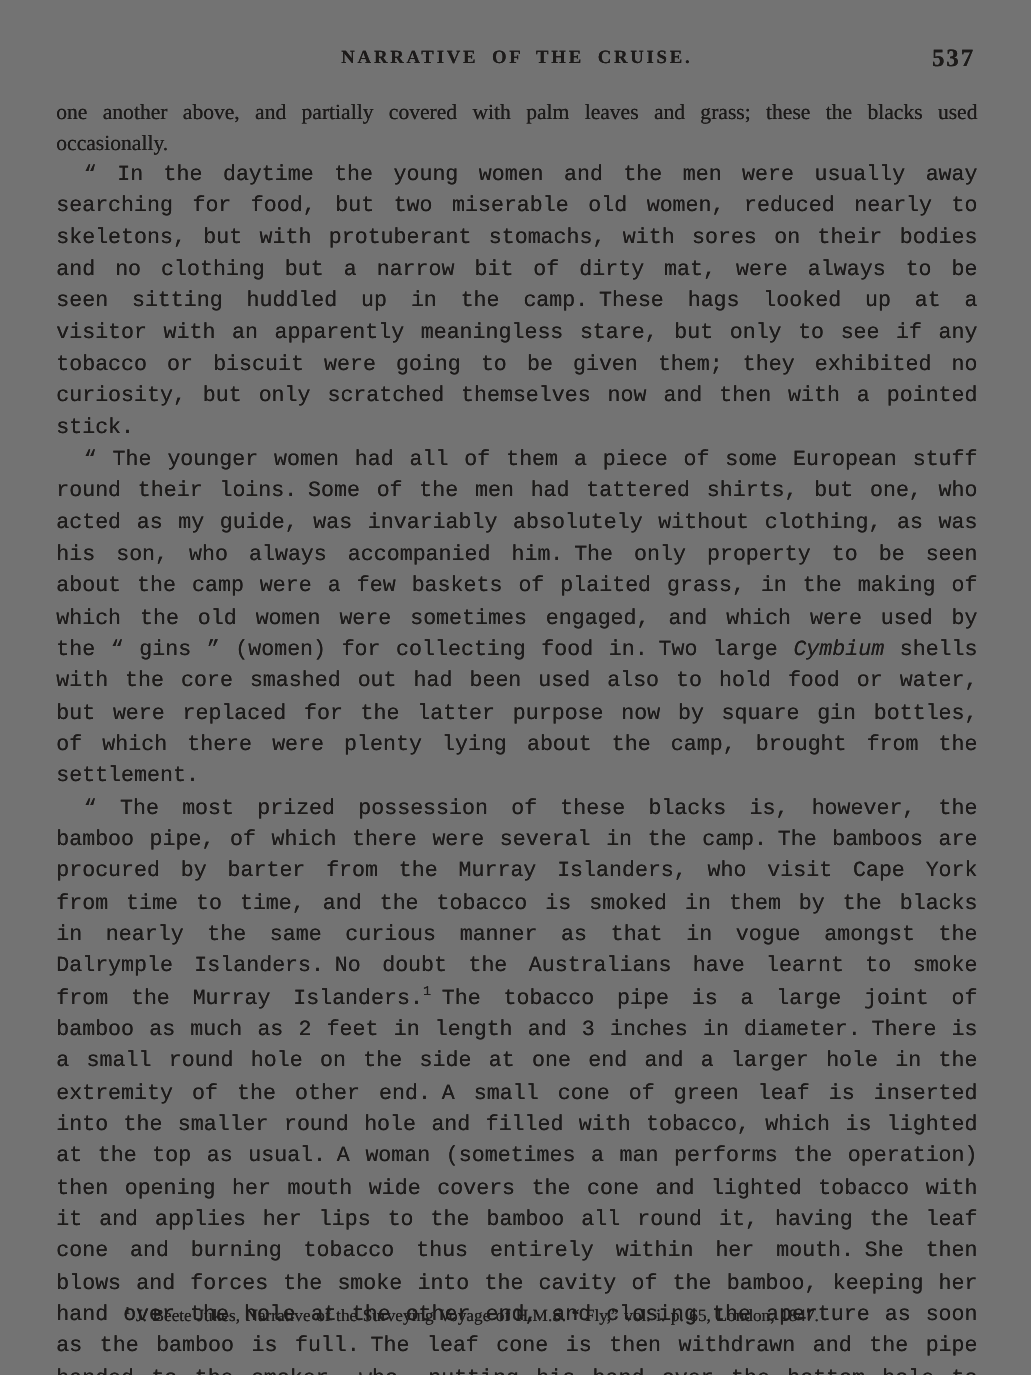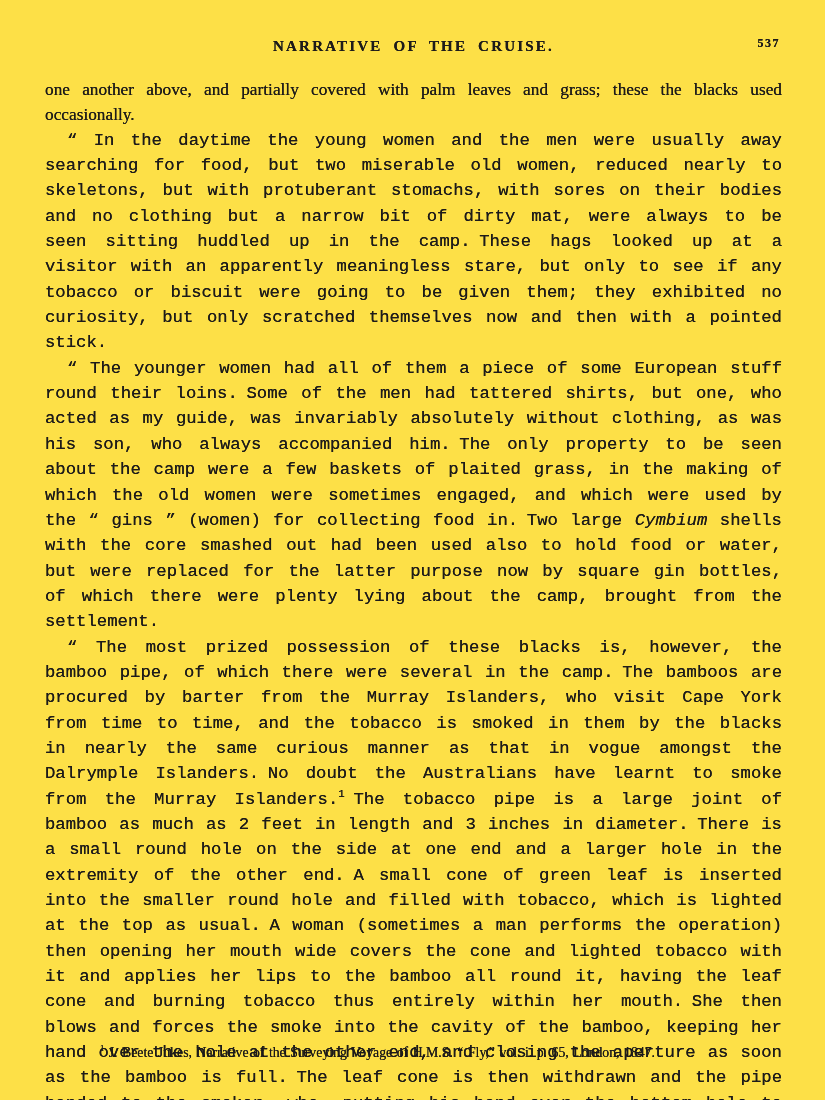--- a/index.html
+++ b/index.html
@@ -4,21 +4,21 @@
 <style>
   html, body {
     margin: 0;
     padding: 0;
     background: #ffffff;
   }
   .page {
     position: relative;
     width: 825px;
     height: 1100px;
-    background: #fde047;
+    background: #737373;
     color: #1d1b1a;
     font-family: "Liberation Serif", "DejaVu Serif", serif;
     overflow: hidden;
   }
   .running-header {
     position: absolute;
     top: 37px;
     left: 45px;
     right: 43px;
     height: 20px;
@@ -30,21 +30,21 @@
     letter-spacing: 2.2px;
     word-spacing: 5px;
     text-shadow: 0 0 0.4px currentColor;
     white-space: nowrap;
   }
   .page-number {
     position: absolute;
     right: 2px;
     top: -1px;
     font-weight: bold;
-    font-size: 12px;
+    font-size: 20px;
     letter-spacing: 1.5px;
     text-shadow: 0 0 0.4px currentColor;
   }
   .page-body {
     position: absolute;
     top: 77px;
     left: 45px;
     width: 737px;
     text-align: justify;
     font-size: 17.3px;

